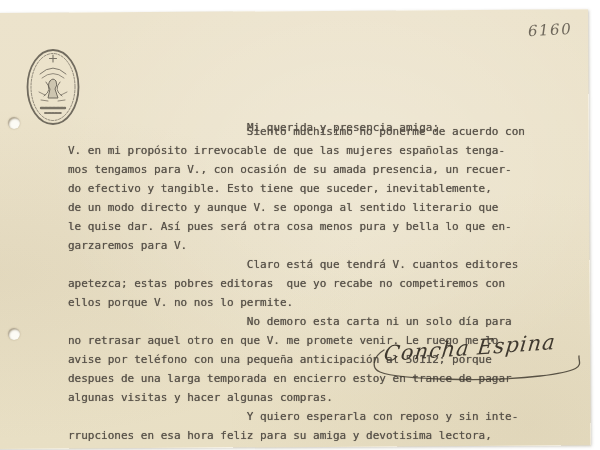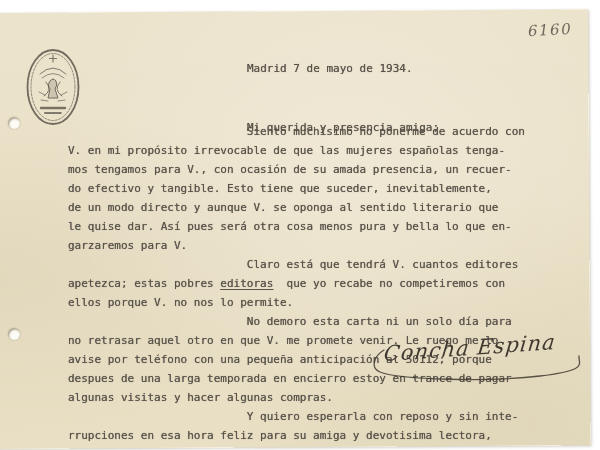--- a/index.html
+++ b/index.html
@@ -31,21 +31,21 @@
   .hole-2 { left:8px; top:328px; }
   .seal { position:absolute; left:26px; top:48px; opacity:0.92; }
   .typed {
     position:absolute; color:#59534a; font-size:11px;
     text-shadow:0 0 0.7px rgba(89,83,74,0.85);
   }
   .date-line { left:247px; top:62px; }
   .recipient-line { left:247px; top:90px; }
   .salutation-line { left:247px; top:121px; }
   .body-block { left:68px; top:122px; line-height:19px; white-space:pre; }
-  .under { text-decoration:underline; text-underline-offset:2px; text-decoration-thickness:1px;margin-top:21px; }
+  .under { text-underline-offset:2px; text-decoration-thickness:1px;margin-top:21px; }
   .catalog {
     position:absolute; left:528px; top:21px;
     font-family:"DejaVu Serif", serif; font-style:italic;
     font-size:15px; letter-spacing:1.5px; color:#6e675b;
     transform:rotate(-3deg);
   }
   .signature { position:absolute; left:370px; top:336px; width:215px; height:54px; }
   .sig-name {
     position:absolute; left:14px; top:6px; white-space:nowrap;
     font-family:"DejaVu Serif", serif; font-style:italic;
@@ -75,21 +75,20 @@
       <path d="M20 34 q7 8 -2 14 M34 34 q-7 8 2 14" stroke-width="1" opacity="0.75"></path>
       <path d="M24 33 q3 -4 6 0 q2 4 -1 8 l3 9 -10 0 2 -9 q-3 -4 0 -8z" stroke-width="1" opacity="0.85" fill="rgba(79,74,65,0.25)"></path>
       <path d="M13 44 l6 3 M41 44 l-6 3 M15 52 l7 1 M39 52 l-7 1" stroke-width="0.9" opacity="0.7"></path>
       <path d="M15 60 h24" stroke-width="2.4" opacity="0.8" stroke-dasharray="2.6 1.3"></path>
       <path d="M19 65 h16" stroke-width="2" opacity="0.75" stroke-dasharray="2.2 1.2"></path>
     </g>
   </svg>
 
   <div class="catalog">6160</div>
 
-  <div class="typed date-line">Madrid 7 de mayo de 1934.</div>
 
 
   <div class="typed salutation-line">Mi querida y presencia amiga;</div>
 
   <div class="typed body-block"><span>                           Siento muchisimo no ponerme de acuerdo con
 V. en mi propósito irrevocable de que las mujeres españolas tenga-
 mos tengamos para V., con ocasión de su amada presencia, un recuer-
 do efectivo y tangible. Esto tiene que suceder, inevitablemente,
 de un modo directo y aunque V. se oponga al sentido literario que
 le quise dar. Así pues será otra cosa menos pura y bella lo que en-

